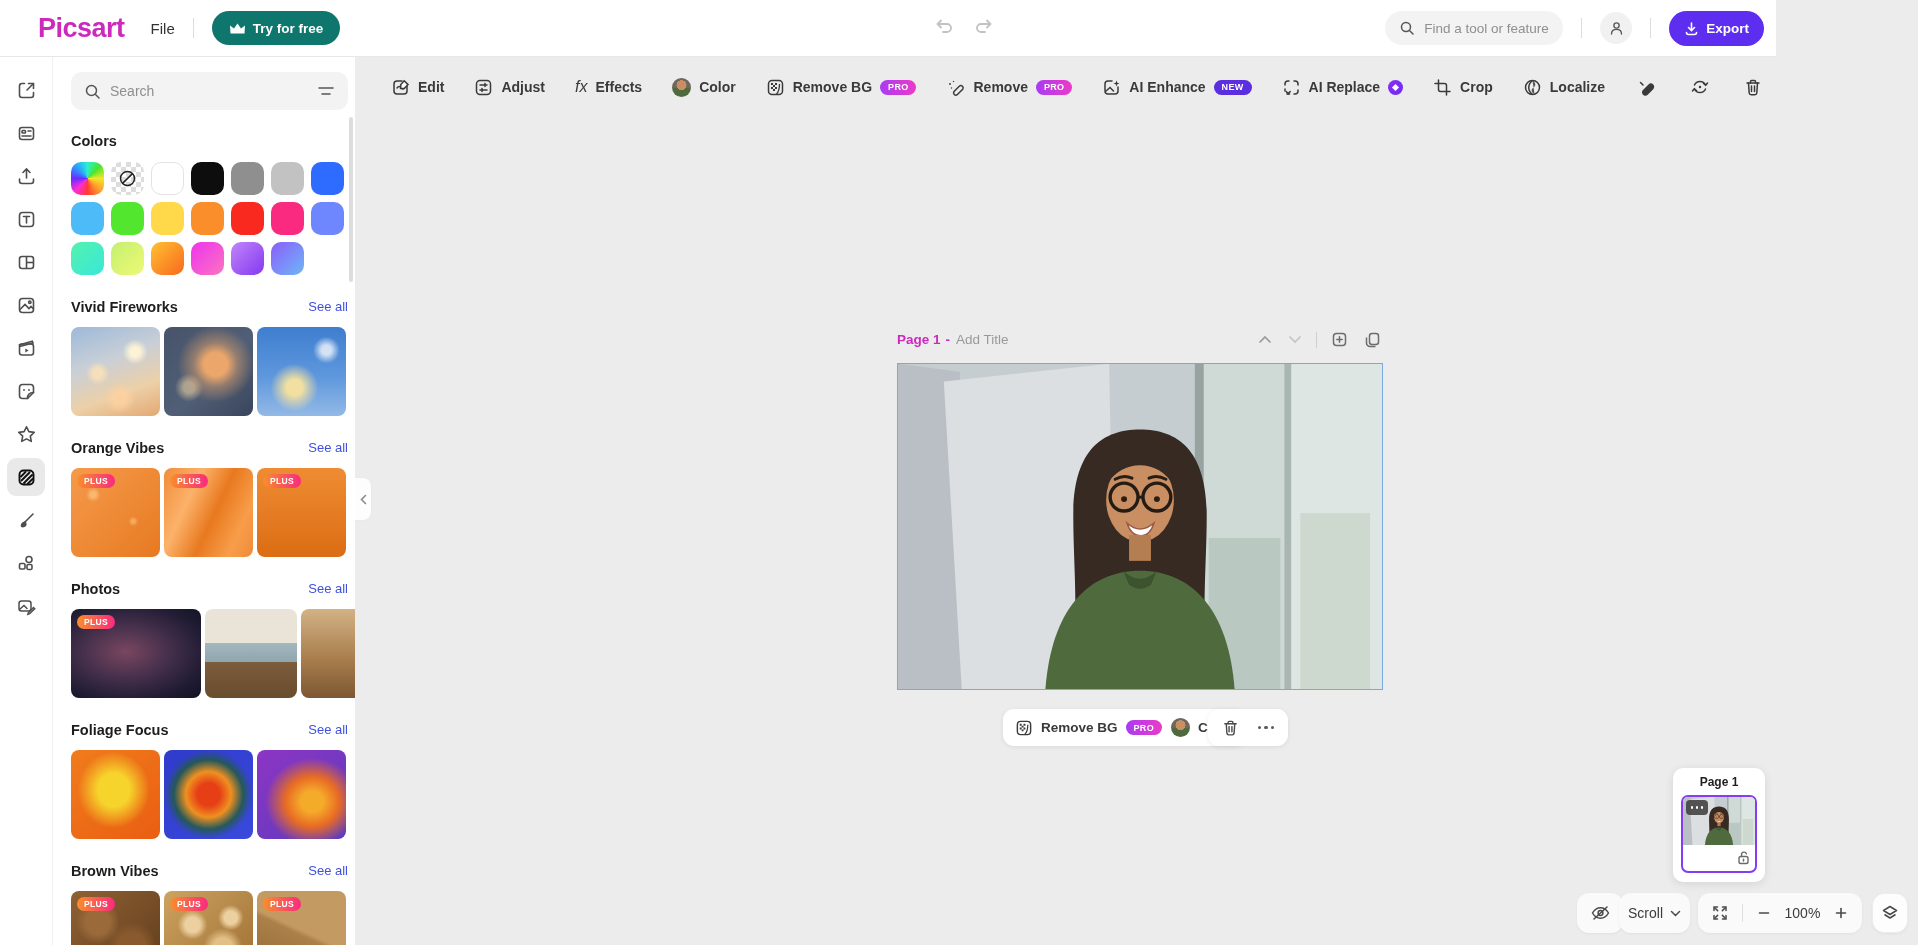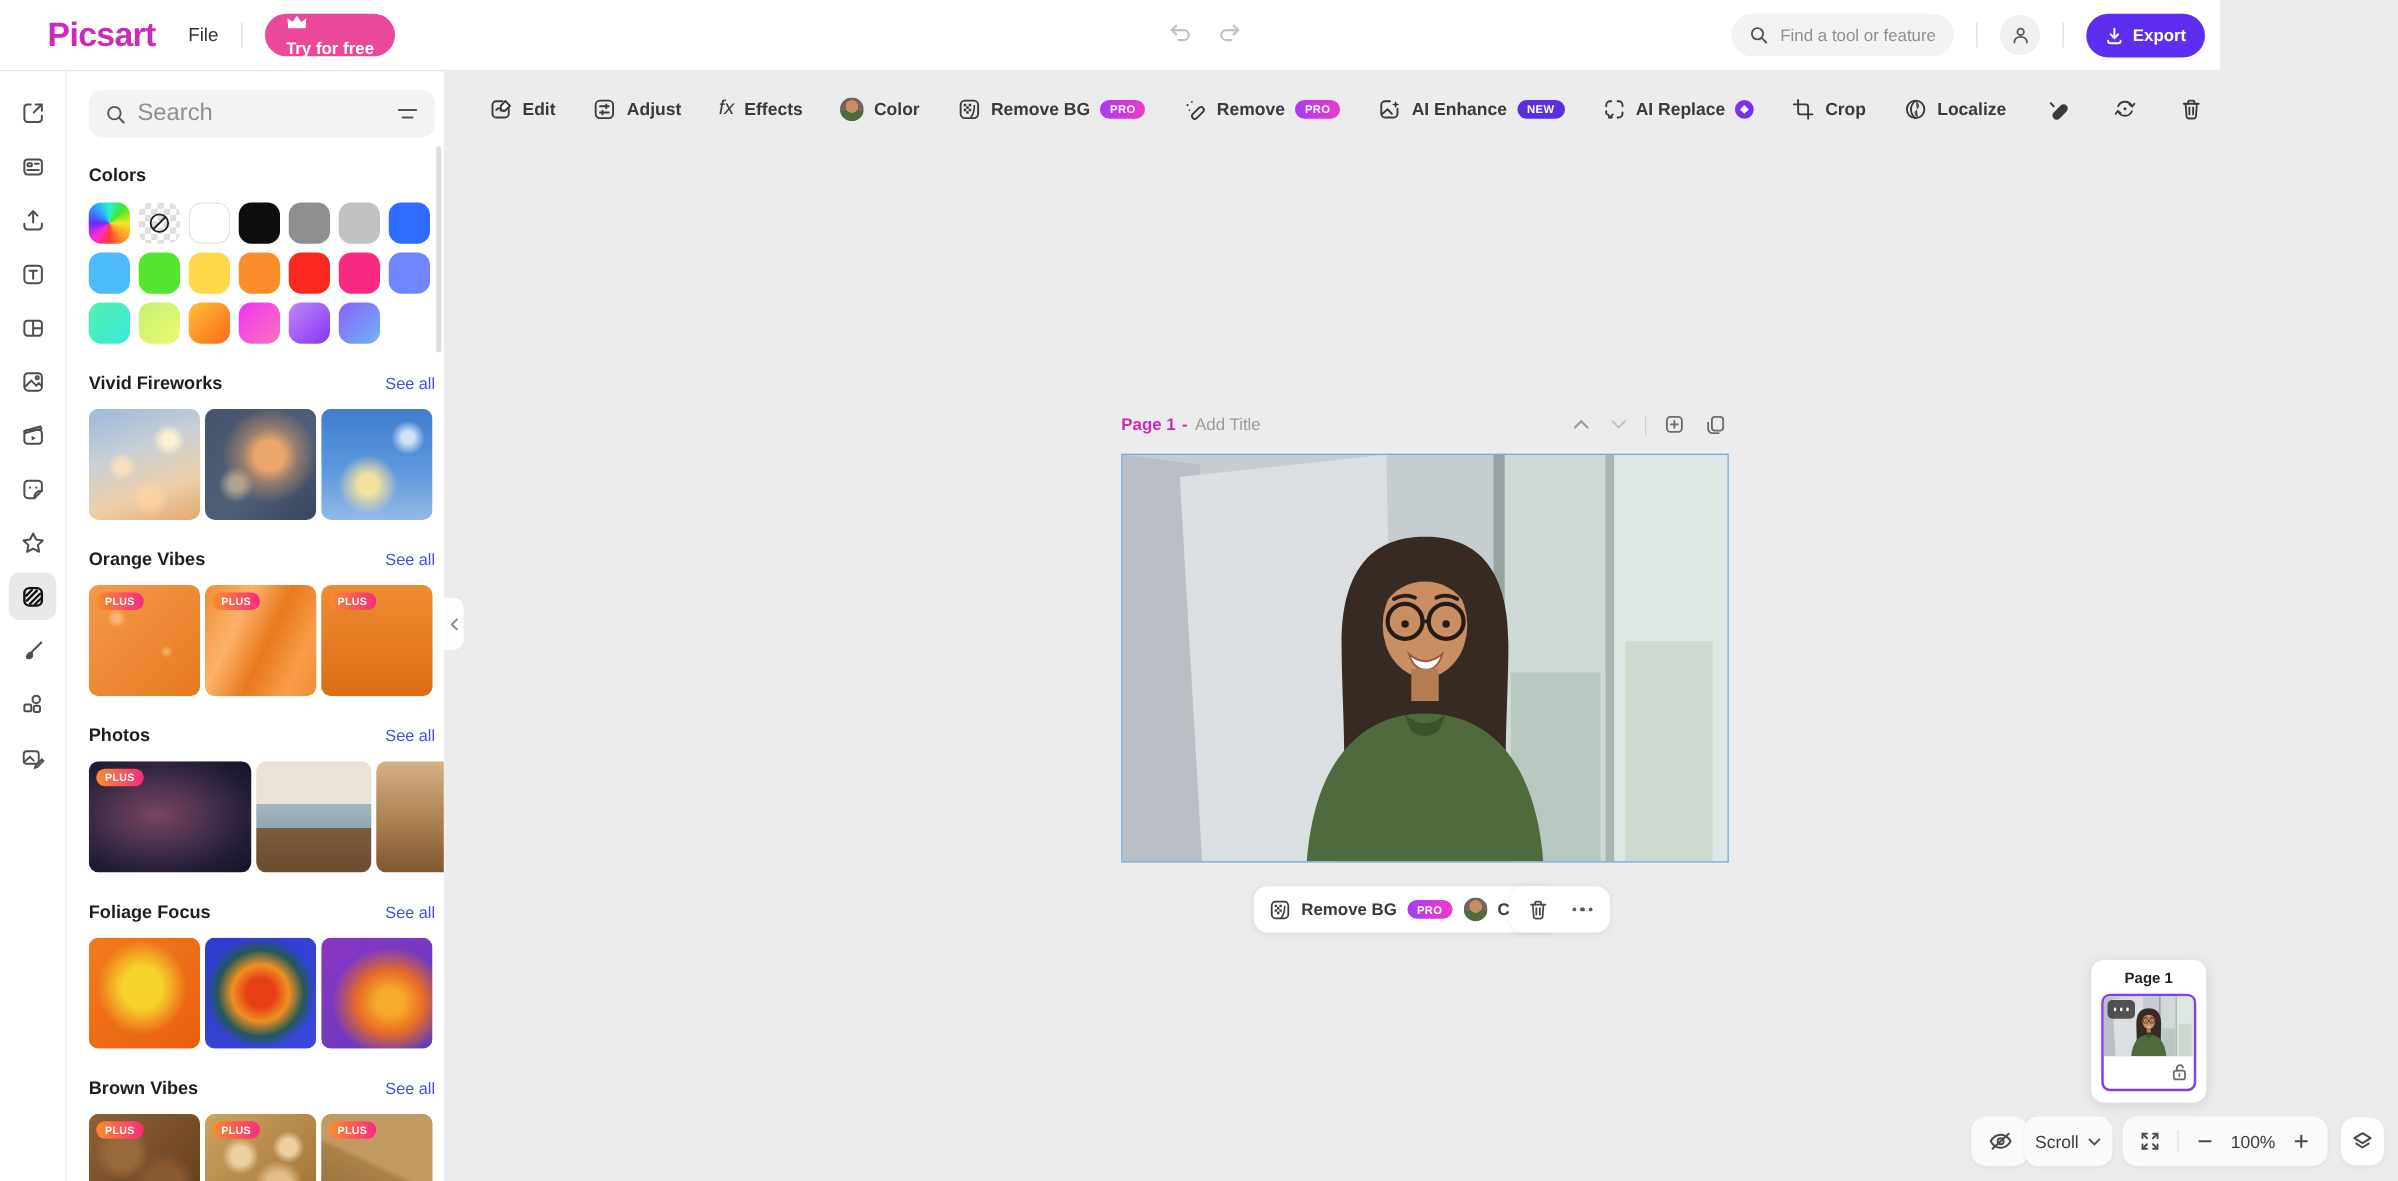--- a/index.html
+++ b/index.html
@@ -8,23 +8,23 @@
   #app { position:relative; width:1776px; height:945px; }
 
   
   header { position:absolute; top:0; left:0; right:0; height:57px; background:#fff;
            border-bottom:1px solid #e7e7e7; display:flex; align-items:center; z-index:40; }
   .h-left { display:flex; align-items:center; }
   .logo { margin-left:38px; font-size:27px; font-weight:700; letter-spacing:-0.5px;
           color:#cb2abd; cursor:pointer; }
   .file-menu { margin-left:26px; font-size:15px; font-weight:500; color:#333; cursor:pointer; }
   .vdiv { width:1px; height:20px; background:#ddd; margin:0 18px; }
-  .btn-try { display:flex; align-items:flex-start; gap:7px; height:34px; padding:0 17px;
-             background:#ec4899; border:none; border-radius:18px; color:#fff;
-             font-size:13.5px; font-weight:700; cursor:pointer; font-family:inherit;flex-direction:column; }
+  .btn-try { display:flex; align-items:center; gap:7px; height:34px; padding:0 17px;
+             background:#0f766e; border:none; border-radius:18px; color:#fff;
+             font-size:13.5px; font-weight:700; cursor:pointer; font-family:inherit; }
   .undo-redo { position:absolute; left:932px; top:14px; display:flex; gap:16px; }
   .icon-btn { background:none; border:none; cursor:pointer; display:flex;
               align-items:center; justify-content:center; padding:2px; }
   .h-right { margin-left:auto; display:flex; align-items:center; margin-right:12px; }
   .find-pill { display:flex; align-items:center; gap:9px; width:178px; height:34px;
                background:#f3f3f4; border-radius:17px; padding:0 14px; }
   .find-pill input { border:none; background:transparent; outline:none; width:130px;
                      font-size:13.5px; color:#444; font-family:inherit; }
   .find-pill input::placeholder { color:#8f8f8f; }
   .avatar-btn { width:32px; height:32px; border-radius:50%; background:#f1f1f2;
@@ -41,21 +41,21 @@
               cursor:pointer; color:#4e4e4e; }
   .rail-btn.active { background:#e9e9ea; color:#111; }
 
   
   #panel { position:absolute; top:57px; left:52px; bottom:0; width:303px; background:#fff;
            border-left:1px solid #f0f0f0; overflow:hidden; z-index:20; }
   .p-inner { padding:15px 0 0 18px; }
   .p-search { display:flex; align-items:center; gap:9px; width:277px; height:38px;
               background:#f3f3f4; border-radius:11px; padding:0 13px; }
   .p-search input { border:none; background:transparent; outline:none; width:190px;
-                    font-size:19px; color:#1d4ed8; font-family:inherit; }
+                    font-size:14px; color:#1d4ed8; font-family:inherit; }
   .p-search input::placeholder { color:#8f8f8f; }
   .p-search .filter { margin-left:auto; }
   .colors-title { margin-top:23px; font-size:14.5px; font-weight:700; color:#1d1d1d; }
   .swatch-row { display:flex; gap:7px; margin-top:7px; }
   .swatch-row.first { margin-top:13px; }
   .swatch { width:33px; height:33px; border-radius:10px; cursor:pointer; border:none; }
   .swatch.white { border:1px solid #e3e3e3; }
   .swatch.none { position:relative; background:
       linear-gradient(45deg,#ddd 25%,transparent 25%,transparent 75%,#ddd 75%),
       linear-gradient(45deg,#ddd 25%,#fff 25%,#fff 75%,#ddd 75%);

